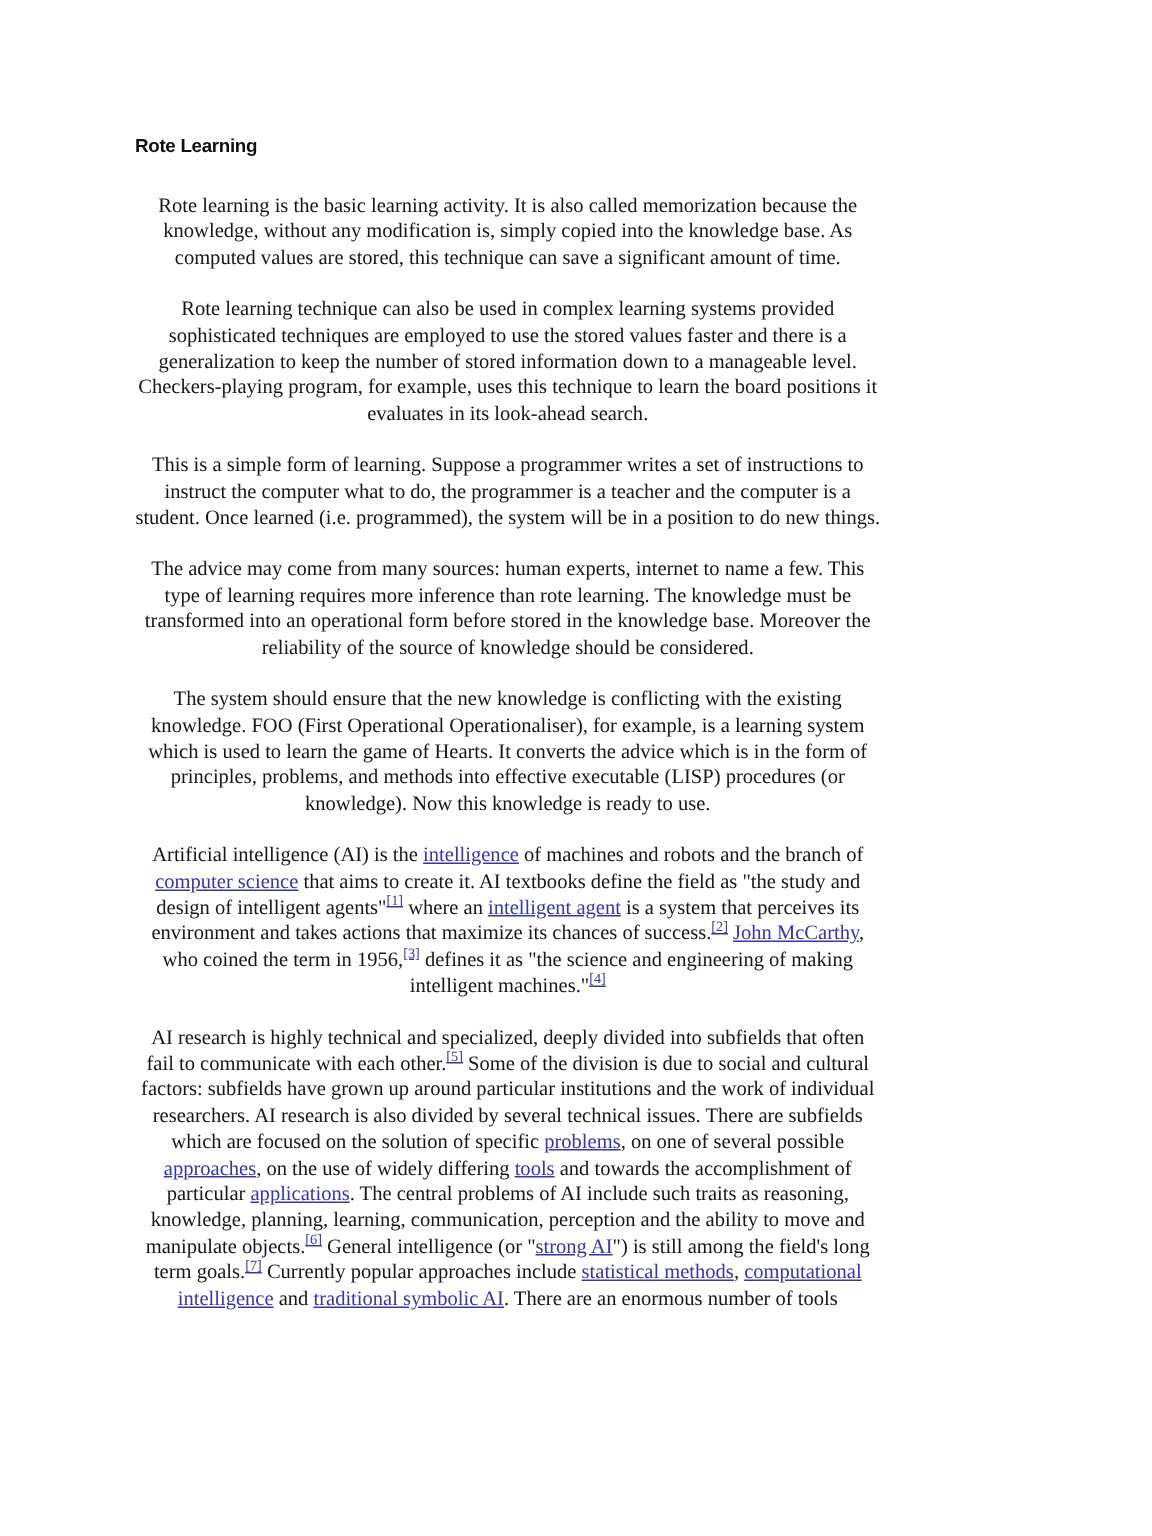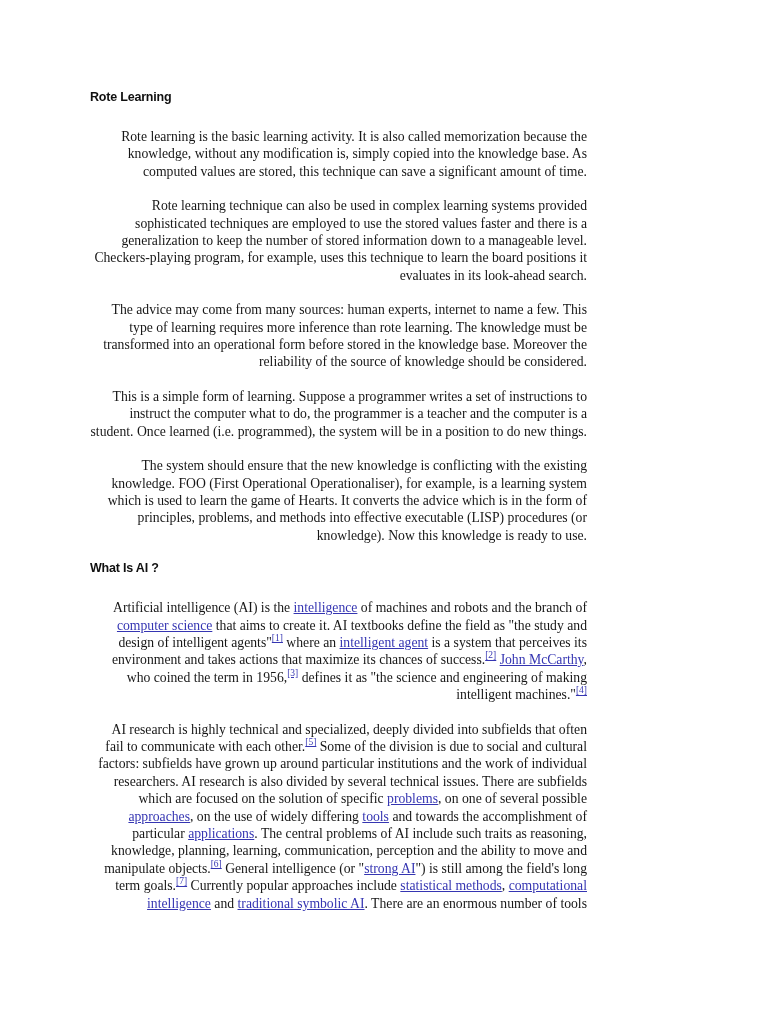--- a/index.html
+++ b/index.html
@@ -27,21 +27,21 @@
     font-size: 12.5px;
     letter-spacing: -0.2px;
     color: #101010;
     margin: 0 0 23px 0;
     line-height: 15px;
   }
   .doc-para {
     font-size: 13.7px;
     line-height: 17.4px;
     margin: 0 0 17px 0;
-    text-align: right;
+    text-align: center;
     color: #161616;
   }
   .doc-para strong {
     font-weight: 400;
   }
   a.lnk {
     color: #3535b2;
     text-decoration: underline;
     cursor: pointer;
   }
@@ -54,19 +54,18 @@
     cursor: pointer;
   }
 </style>
 </head>
 <body>
 
 <div class="page">
   <h2 class="doc-heading">Rote Learning</h2>
   <p class="doc-para">Rote learning is the basic learning activity. It is also called memorization because the knowledge, without any modification is, simply copied into the knowledge base. As computed values are stored, this technique can save a significant amount of time.</p>
   <p class="doc-para">Rote learning technique can also be used in complex learning systems provided sophisticated techniques are employed to use the stored values faster and there is a generalization to keep the number of stored information down to a manageable level. Checkers-playing program, for example, uses this technique to learn the board positions it evaluates in its look-ahead search.</p>
+  <p class="doc-para">This is a simple form of learning. Suppose a programmer writes a set of instructions to instruct the computer what to do, the programmer is a teacher and the computer is a student. Once learned (i.e. programmed), the system will be in a position to do new things.</p>
   <p class="doc-para">The advice may come from many sources: human experts, internet to name a few. This type of learning requires more inference than rote learning. The knowledge must be transformed into an operational form before stored in the knowledge base. Moreover the reliability of the source of knowledge should be considered.</p>
-  <p class="doc-para">This is a simple form of learning. Suppose a programmer writes a set of instructions to instruct the computer what to do, the programmer is a teacher and the computer is a student. Once learned (i.e. programmed), the system will be in a position to do new things.</p>
   <p class="doc-para">The system should ensure that the new knowledge is conflicting with the existing knowledge. FOO (First Operational Operationaliser), for example, is a learning system which is used to learn the game of Hearts. It converts the advice which is in the form of principles, problems, and methods into effective executable (LISP) procedures (or knowledge). Now this knowledge is ready to use.</p>
-  <h2 class="doc-heading">What Is AI ?</h2>
   <p class="doc-para"><strong>Artificial intelligence</strong> (<strong>AI</strong>) is the <a class="lnk" href="#" style="color: rgb(53, 53, 178);">intelligence</a> of machines and robots and the branch of <a class="lnk" href="#" style="color: rgb(53, 53, 178);">computer science</a> that aims to create it. AI textbooks define the field as "the study and design of intelligent agents"<a class="ref" href="#" style="color: rgb(53, 53, 178);">[1]</a> where an <a class="lnk" href="#" style="color: rgb(53, 53, 178);">intelligent agent</a> is a system that perceives its environment and takes actions that maximize its chances of success.<a class="ref" href="#" style="color: rgb(53, 53, 178);">[2]</a> <a class="lnk" href="#" style="color: rgb(53, 53, 178);">John McCarthy</a>, who coined the term in 1956,<a class="ref" href="#" style="color: rgb(53, 53, 178);">[3]</a> defines it as "the science and engineering of making intelligent machines."<a class="ref" href="#" style="color: rgb(53, 53, 178);">[4]</a></p>
   <p class="doc-para">AI research is highly technical and specialized, deeply divided into subfields that often fail to communicate with each other.<a class="ref" href="#" style="color: rgb(53, 53, 178);">[5]</a> Some of the division is due to social and cultural factors: subfields have grown up around particular institutions and the work of individual researchers. AI research is also divided by several technical issues. There are subfields which are focused on the solution of specific <a class="lnk" href="#" style="color: rgb(53, 53, 178);">problems</a>, on one of several possible <a class="lnk" href="#" style="color: rgb(53, 53, 178);">approaches</a>, on the use of widely differing <a class="lnk" href="#" style="color: rgb(53, 53, 178);">tools</a> and towards the accomplishment of particular <a class="lnk" href="#" style="color: rgb(53, 53, 178);">applications</a>. The central problems of AI include such traits as reasoning, knowledge, planning, learning, communication, perception and the ability to move and manipulate objects.<a class="ref" href="#" style="color: rgb(53, 53, 178);">[6]</a> General intelligence (or "<a class="lnk" href="#" style="color: rgb(53, 53, 178);">strong AI</a>") is still among the field's long term goals.<a class="ref" href="#" style="color: rgb(53, 53, 178);">[7]</a> Currently popular approaches include <a class="lnk" href="#" style="color: rgb(53, 53, 178);">statistical methods</a>, <a class="lnk" href="#" style="color: rgb(53, 53, 178);">computational intelligence</a> and <a class="lnk" href="#" style="color: rgb(53, 53, 178);">traditional symbolic AI</a>. There are an enormous number of tools</p>
 </div>
 
 </body></html>

